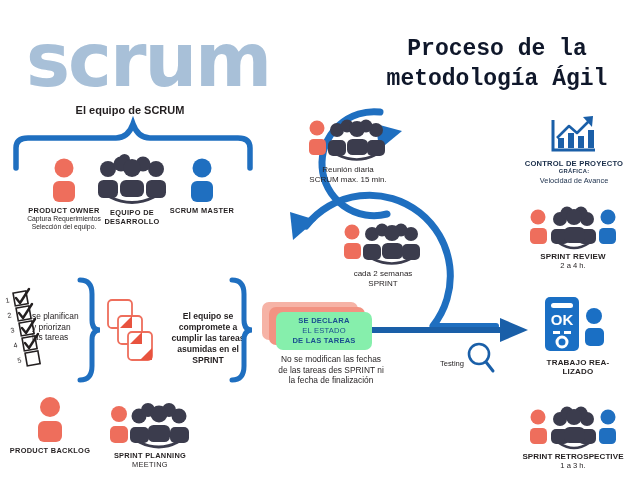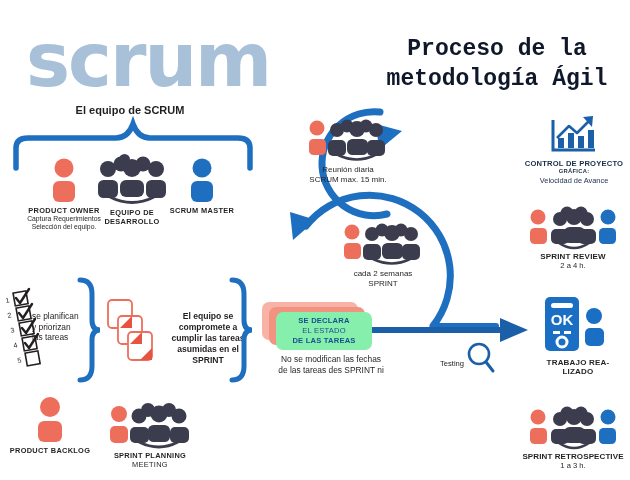--- a/index.html
+++ b/index.html
@@ -210,20 +210,21 @@
     <div class="abs ctr" style="left:14px;top:10px;width:96px;height:38px;border-radius:7px;background:#86efac;padding-top:4px;box-sizing:border-box;">
       <div style="font-size:7.6px;font-weight:bold;color:#1a4f8f;line-height:10px;letter-spacing:.2px;">SE DECLARA</div>
       <div style="font-size:7.6px;font-weight:normal;color:#1a4f8f;line-height:10px;letter-spacing:.2px;">EL ESTADO</div>
       <div style="font-size:7.6px;font-weight:bold;color:#1a4f8f;line-height:10px;letter-spacing:.2px;">DE LAS TAREAS</div>
     </div>
   </div>
 
   <div class="abs ctr" style="left:258px;top:348px;width:146px;">
     <div class="body-reg">No se modifican las fechas</div>
     <div class="body-reg">de las tareas des SPRINT ni</div>
+    <div class="body-reg">la fecha de finalización</div>
   </div>
 
   <div class="abs" style="left:440px;top:336px;width:76px;">
     <svg style="margin-left:26px;" width="30" height="32" viewBox="0 0 30 32">
       <circle cx="13" cy="12" r="10" fill="none" stroke="#1a5fa8" stroke-width="2.6"></circle>
       <line x1="20" y1="20" x2="27" y2="29" stroke="#1a5fa8" stroke-width="3" stroke-linecap="round"></line>
     </svg>
     <div class="cap-reg" style="position:absolute;left:0;top:18px;font-size:7.6px;">Testing</div>
   </div>
 

